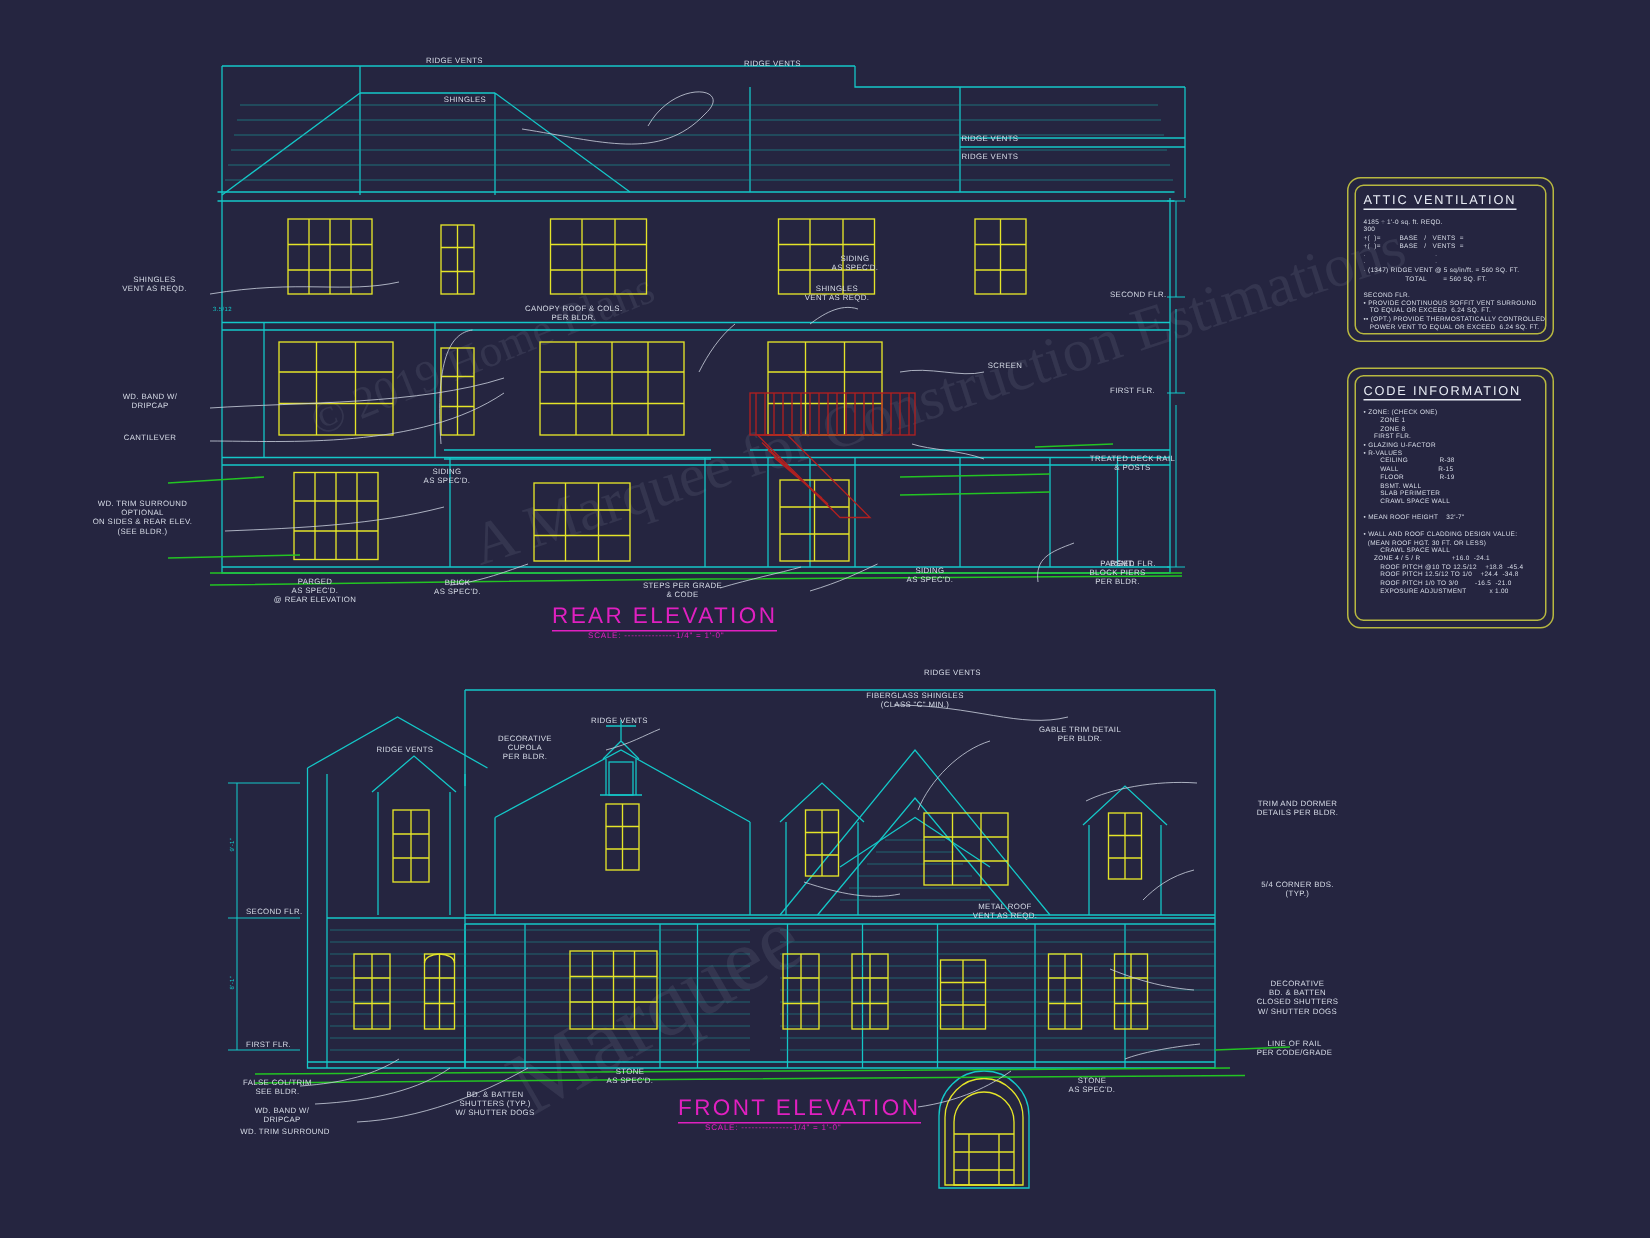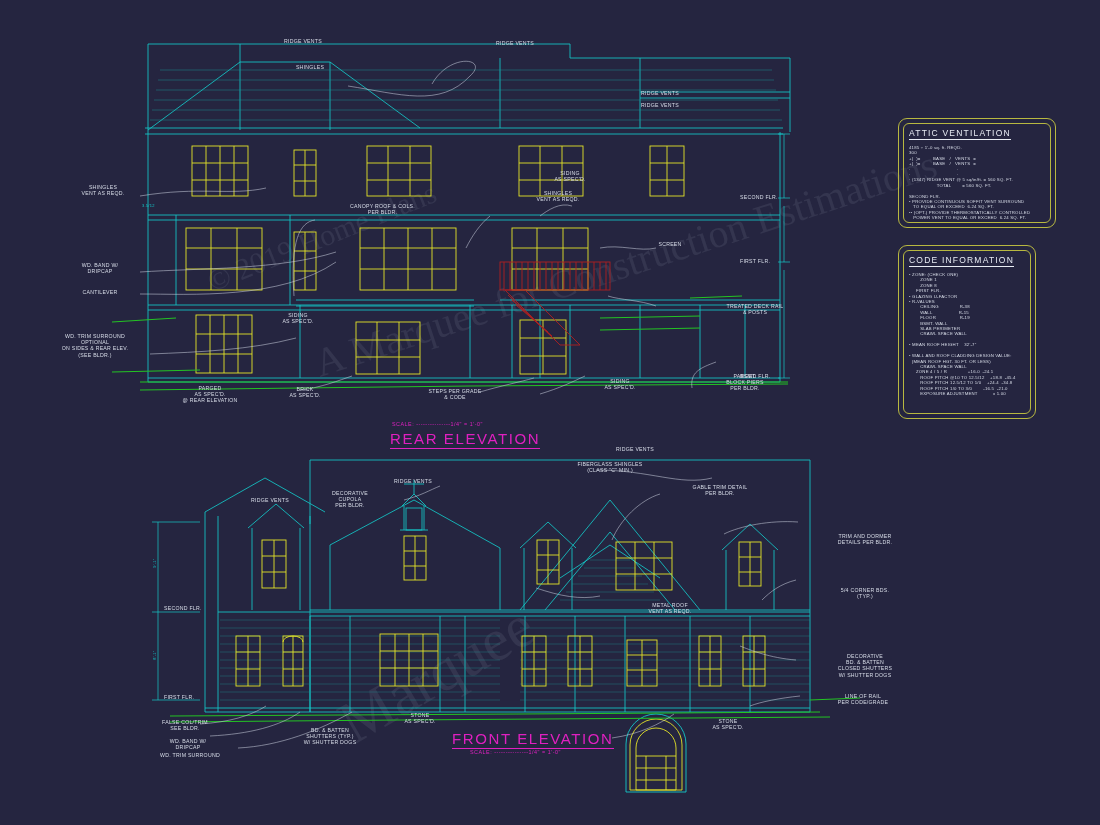--- a/index.html
+++ b/index.html
@@ -370,21 +370,21 @@
   <div class="cad" style="left:405px;top:388px;width:100px">STEPS PER GRADE
 &amp; CODE</div>
   <div class="cad" style="left:700px;top:373px;width:90px">PARGED
 BLOCK PIERS
 PER BLDR.</div>
   <div class="cad l" style="left:740px;top:194px;width:70px">SECOND FLR.</div>
   <div class="cad l" style="left:740px;top:258px;width:70px">FIRST FLR.</div>
   <div class="cad l" style="left:740px;top:373px;width:70px">BSMT. FLR.</div>
   <div class="cad l cyan" style="left:142px;top:203px;width:40px;font-size:4px">3.5/12</div>
 
-  <div class="titlebig" style="left:390px;top:402px;margin-top:28px;">
+  <div class="titlebig" style="left:368px;top:402px;">
     <span class="ul">REAR ELEVATION</span>
   </div>
   <div class="scale" style="left:392px;top:421px;">SCALE: ---------------1/4" = 1'-0"</div>
 
   <div class="cad" style="left:225px;top:497px;width:90px">RIDGE VENTS</div>
   <div class="cad" style="left:368px;top:478px;width:90px">RIDGE VENTS</div>
   <div class="cad" style="left:590px;top:446px;width:90px">RIDGE VENTS</div>
   <div class="cad" style="left:305px;top:490px;width:90px">DECORATIVE
 CUPOLA
 PER BLDR.</div>
@@ -421,21 +421,21 @@
   <div class="cad cyan" style="left:146px;top:560px;width:18px;font-size:4px;
               transform:rotate(-90deg)">9'-1"</div>
   <div class="cad cyan" style="left:146px;top:652px;width:18px;font-size:4px;
               transform:rotate(-90deg)">8'-1"</div>
 
   <div class="titlebig" style="left:452px;top:730px;">
     <span class="ul">FRONT ELEVATION</span>
   </div>
   <div class="scale" style="left:470px;top:749px;">SCALE: ---------------1/4" = 1'-0"</div>
 
-  <div class="panel" style="left:898px;top:118px;width:136px;height:108px;padding-left:20px;">
+  <div class="panel" style="left:898px;top:118px;width:136px;height:108px;">
     <div class="inner"></div>
     <h3 style="left:10px;top:9px;">ATTIC VENTILATION</h3>
     <div class="body" style="left:10px;top:26px;right:8px;">4185 ÷ 1'-0 sq. ft. REQD.
 300
 +(  )=         BASE   /   VENTS  =
 +(  )=         BASE   /   VENTS  =
 ·                                 ·
 ·                                 ·
 · (1347) RIDGE VENT @ 5 sq/in/ft. = 560 SQ. FT.
                     TOTAL        = 560 SQ. FT.

